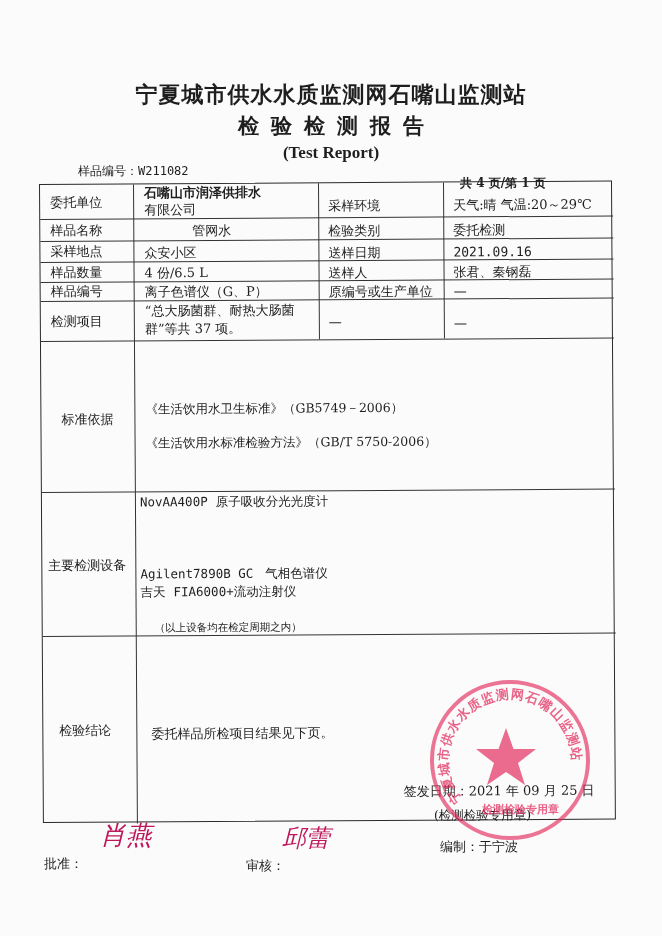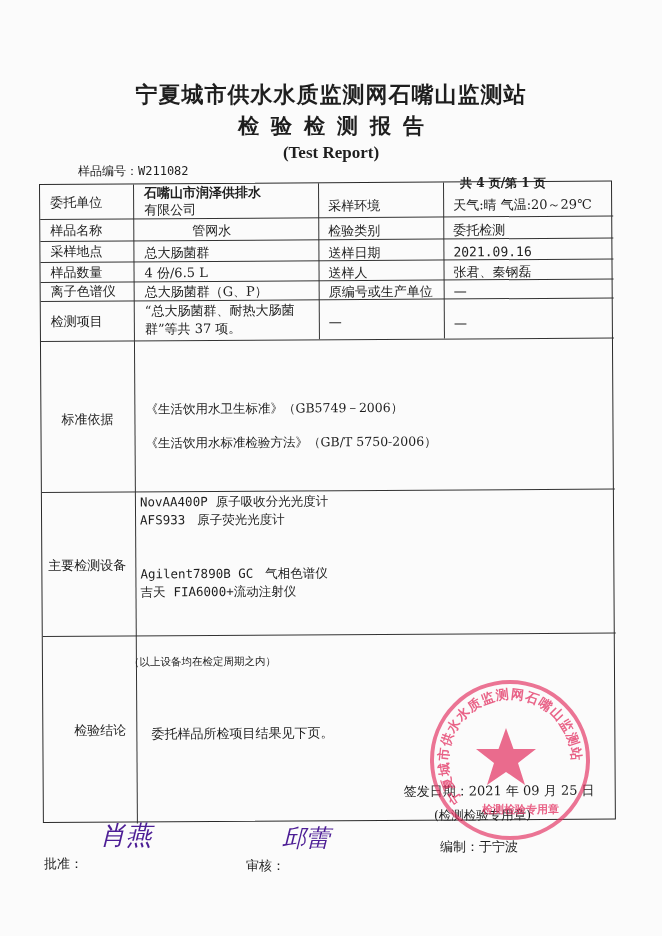--- a/index.html
+++ b/index.html
@@ -16,21 +16,21 @@
   .vl { position: absolute; width: 0; border-left: 1.1px solid #333; }
   .cell { position: absolute; font-size: 13px; line-height: 17px; white-space: nowrap; }
   .sans { font-family: "DejaVu Sans", sans-serif; }
   .mono { font-family: "DejaVu Sans Mono", monospace; }
   .equip { font-size: 12.5px; line-height: 18px; }
   .small { font-size: 10.5px; }
   .sign { font-size: 13px; }
   .stamp { left: 430px; top: 680px; width: 160px; height: 160px; border-radius: 50%; border: 4px solid rgba(226,40,90,0.75); opacity: 0.85; }
   .star { position: absolute; left: 40px; top: 42px; width: 64px; height: 64px; }
   .stamp-text { position: absolute; font-size: 11px; color: rgba(226,40,90,0.85); font-weight: bold; }
-  .sig { position: absolute; font-family: "DejaVu Serif", serif; font-style: italic; font-size: 26px; color: #4c1d95; }
+  .sig { position: absolute; font-family: "DejaVu Serif", serif; font-style: italic; font-size: 26px; color: #be185d; }
 </style>
 </head>
 <body>
 
 <div class="abs title1">宁夏城市供水水质监测网石嘴山监测站</div>
 <div class="abs title2">检验检测报告</div>
 <div class="abs title3">(Test Report)</div>
 
 <div class="abs sample-no">
   <span class="sans">样品编号：</span><span>W211082</span>
@@ -57,52 +57,51 @@
   <div class="cell" style="left:104px;top:17px;">有限公司</div>
   <div class="cell" style="left:288px;top:14px;">采样环境</div>
   <div class="cell" style="left:413px;top:14px;">天气:晴 气温:20～29℃</div>
 
   <div class="cell" style="left:10px;top:37px;">样品名称</div>
   <div class="cell" style="left:104px;top:38px;margin-left:48px;">管网水</div>
   <div class="cell" style="left:288px;top:39px;">检验类别</div>
   <div class="cell" style="left:413px;top:39px;">委托检测</div>
 
   <div class="cell" style="left:10px;top:58px;">采样地点</div>
-  <div class="cell" style="left:104px;top:60px;">总大肠菌群</div>
+  <div class="cell" style="left:104px;top:60px;">众安小区</div>
   <div class="cell" style="left:288px;top:61px;">送样日期</div>
   <div class="cell mono" style="left:413px;top:61px;">2021.09.16</div>
 
   <div class="cell" style="left:10px;top:79px;text-align:center;">样品数量</div>
   <div class="cell" style="left:104px;top:80px;">4 份/6.5 L</div>
   <div class="cell" style="left:288px;top:81px;">送样人</div>
   <div class="cell" style="left:413px;top:81px;">张君、秦钢磊</div>
 
-  <div class="cell" style="left:10px;top:98px;">离子色谱仪</div>
-  <div class="cell" style="left:104px;top:99px;">总大肠菌群（G、P）</div>
+  <div class="cell" style="left:10px;top:98px;">样品编号</div>
+  <div class="cell" style="left:104px;top:99px;">离子色谱仪（G、P）</div>
   <div class="cell" style="left:288px;top:100px;">原编号或生产单位</div>
   <div class="cell" style="left:413px;top:100px;">—</div>
 
   <div class="cell" style="left:10px;top:128px;">检测项目</div>
   <div class="cell" style="left:104px;top:118px;">“总大肠菌群、耐热大肠菌</div>
   <div class="cell" style="left:104px;top:136px;">群”等共 37 项。</div>
   <div class="cell" style="left:288px;top:130px;">—</div>
   <div class="cell" style="left:413px;top:132px;">—</div>
 
   <div class="cell" style="left:20px;top:226px;">标准依据</div>
   <div class="cell" style="left:104px;top:216px;font-size:12.5px;">《生活饮用水卫生标准》（GB5749－2006）</div>
   <div class="cell" style="left:104px;top:250px;font-size:12.5px;">《生活饮用水标准检验方法》（GB/T 5750-2006）</div>
 
   <div class="cell" style="left:6px;top:372px;">主要检测设备</div>
   <div class="cell equip" style="left:98px;top:309px;"><span class="mono">NovAA400P</span>&nbsp;&nbsp;<span>原子吸收分光光度计</span></div>
-  <div class="cell equip" style="left:98px;top:327px;"><span class="mono">AFS933</span>&nbsp;&nbsp;&nbsp;<span>原子荧光光度计</span></div>
   <div class="cell equip" style="left:98px;top:381px;"><span class="mono">Agilent7890B GC</span>&nbsp;&nbsp;&nbsp;<span>气相色谱仪</span></div>
   <div class="cell equip" style="left:98px;top:399px;"><span>吉天</span>&nbsp;&nbsp;<span class="mono">FIA6000+流动注射仪</span></div>
-  <div class="cell small" style="left:86px;top:435px;margin-top:34px;">（以上设备均在检定周期之内）</div>
+  <div class="cell small" style="left:112px;top:435px;">（以上设备均在检定周期之内）</div>
 
-  <div class="cell" style="left:16px;top:537px;margin-left:15px;">检验结论</div>
+  <div class="cell" style="left:16px;top:537px;">检验结论</div>
   <div class="cell" style="left:108px;top:541px;">委托样品所检项目结果见下页。</div>
   <div class="cell" style="left:360px;top:600px;">签发日期：2021 年 09 月 25 日</div>
   <div class="cell" style="left:390px;top:624px;font-size:12.5px;">(检测检验专用章)</div>
 </div>
 
 <div class="abs stamp">
   <svg class="star" viewBox="0 0 64 64">
     <polygon points="32,2 39.5,23 62,23 44,37 51,59 32,46 13,59 20,37 2,23 24.5,23" fill="rgba(226,40,90,0.8)"></polygon>
   </svg>
   <svg style="position:absolute;left:-4px;top:-4px;width:160px;height:160px;" viewBox="0 0 160 160">

